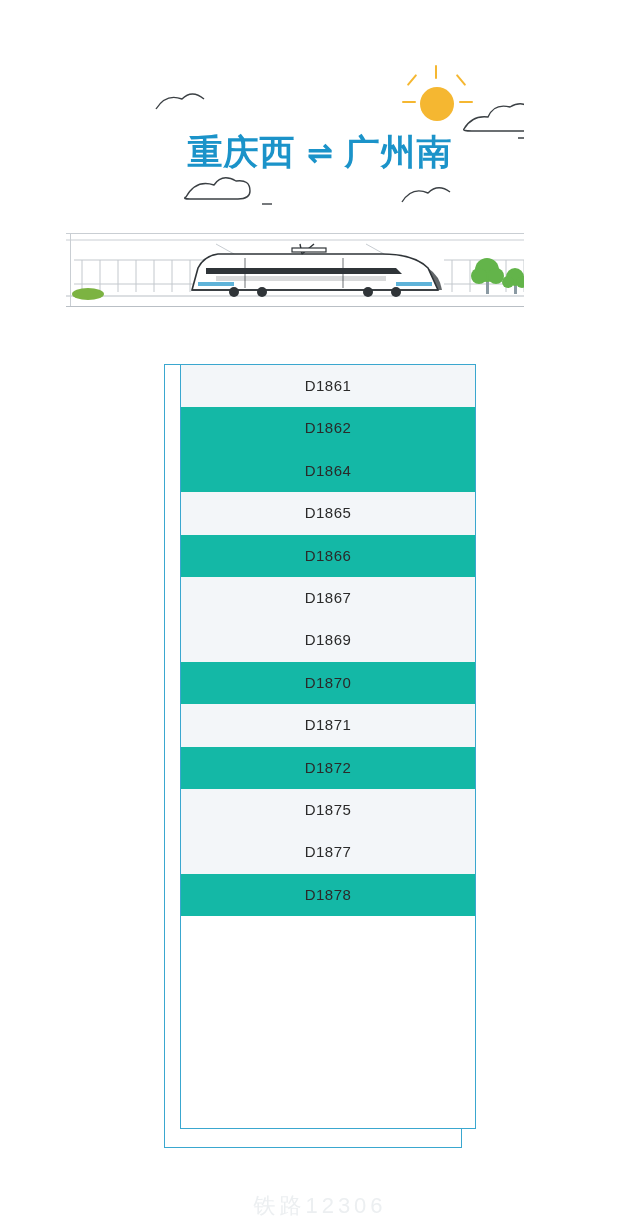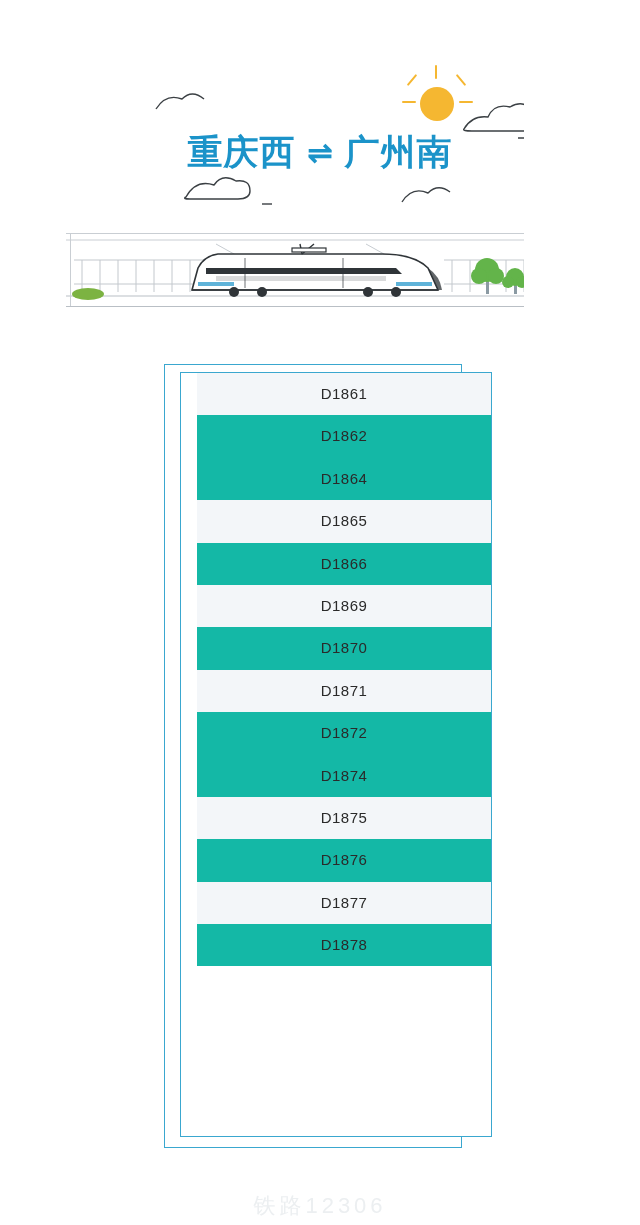--- a/index.html
+++ b/index.html
@@ -120,27 +120,26 @@
     left: 0;
     top: 0;
     width: 296px;
     height: 782px;
     border: 1px solid #3aa7cf;
     background: transparent;
   }
   .list-box {
     position: absolute;
     left: 16px;
-    top: 8px;
+    top: 0;
     width: 294px;
     height: 763px;
     border: 1px solid #3aa7cf;
     background: #ffffff;
     overflow: hidden;
-    padding-left: 16px;
   }
   .row {
     height: 42.4px;
     line-height: 42.4px;
     text-align: center;
     font-size: 15px;
     color: #2a2a2a;
     font-family: "Liberation Sans", sans-serif;
     letter-spacing: .5px;
   }
@@ -280,27 +279,26 @@
     </div>
 
     <div class="list-wrap">
       <div class="list-shadow"></div>
       <div class="list-box">
         <div class="row odd">D1861</div>
         <div class="row even">D1862</div>
         <div class="row even">D1864</div>
         <div class="row odd">D1865</div>
         <div class="row even">D1866</div>
+        <div class="row odd">D1867</div>
         <div class="row odd">D1869</div>
         <div class="row even">D1870</div>
         <div class="row odd">D1871</div>
         <div class="row even">D1872</div>
-        <div class="row even">D1874</div>
         <div class="row odd">D1875</div>
-        <div class="row even">D1876</div>
         <div class="row odd">D1877</div>
         <div class="row even">D1878</div>
       </div>
     </div>
 
   </div>
 
   <div class="edge-left"></div>
   <div class="edge-right"></div>
 

